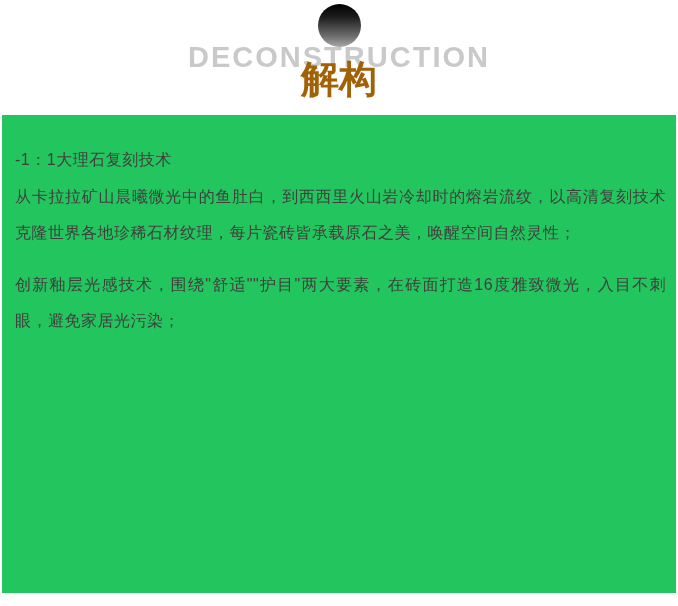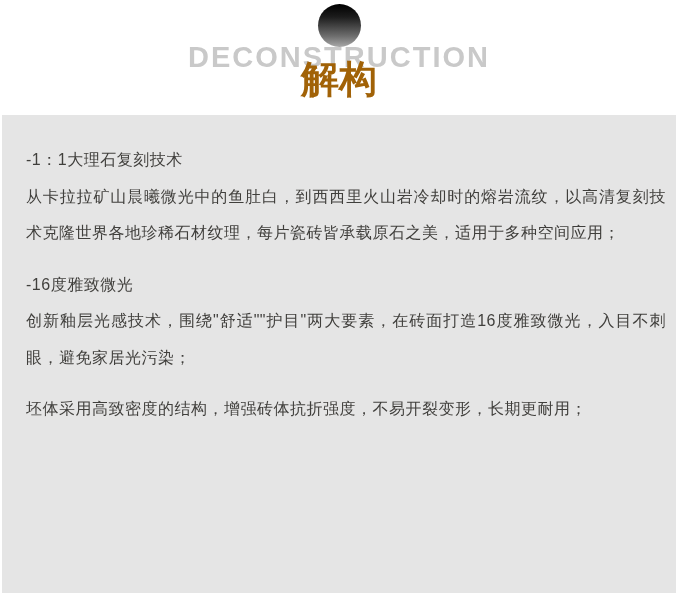--- a/index.html
+++ b/index.html
@@ -58,22 +58,22 @@
     color: #a16207;
     z-index: 3;
   }
   
   .content {
     position: absolute;
     top: 115px;
     left: 2px;
     right: 2px;
     height: 478px;
-    background: #e5e5e5;
-    padding: 27px 10px 0 24px;
+    background: #22c55e;
+    padding: 27px 10px 0 13px;
   }
   .section { margin-bottom: 15px; }
   .section p {
     font-size: 16px;
     line-height: 36.5px;
     color: #403f3c;
     letter-spacing: 0.5px;
   }
   .section .body { text-align: justify; }
 </style>
@@ -85,28 +85,26 @@
   <div class="header">
     <div class="en-title">DECONSTRUCTION</div>
     <div class="sphere"></div>
     <div class="zh-title">解构</div>
   </div>
 
   <div class="content">
 
     <div class="section">
       <p class="heading">-1：1大理石复刻技术</p>
-      <p class="body">从卡拉拉矿山晨曦微光中的鱼肚白，到西西里火山岩冷却时的熔岩流纹，以高清复刻技术克隆世界各地珍稀石材纹理，每片瓷砖皆承载原石之美，适用于多种空间应用；</p>
+      <p class="body">从卡拉拉矿山晨曦微光中的鱼肚白，到西西里火山岩冷却时的熔岩流纹，以高清复刻技术克隆世界各地珍稀石材纹理，每片瓷砖皆承载原石之美，唤醒空间自然灵性；</p>
     </div>
 
     <div class="section">
-      <p class="heading">-16度雅致微光</p>
       <p class="body">创新釉层光感技术，围绕"舒适""护目"两大要素，在砖面打造16度雅致微光，入目不刺眼，避免家居光污染；</p>
     </div>
 
     <div class="section">
-      <p class="body">坯体采用高致密度的结构，增强砖体抗折强度，不易开裂变形，长期更耐用；</p>
     </div>
 
 
   </div>
 
 </div>
 
 </body></html>

